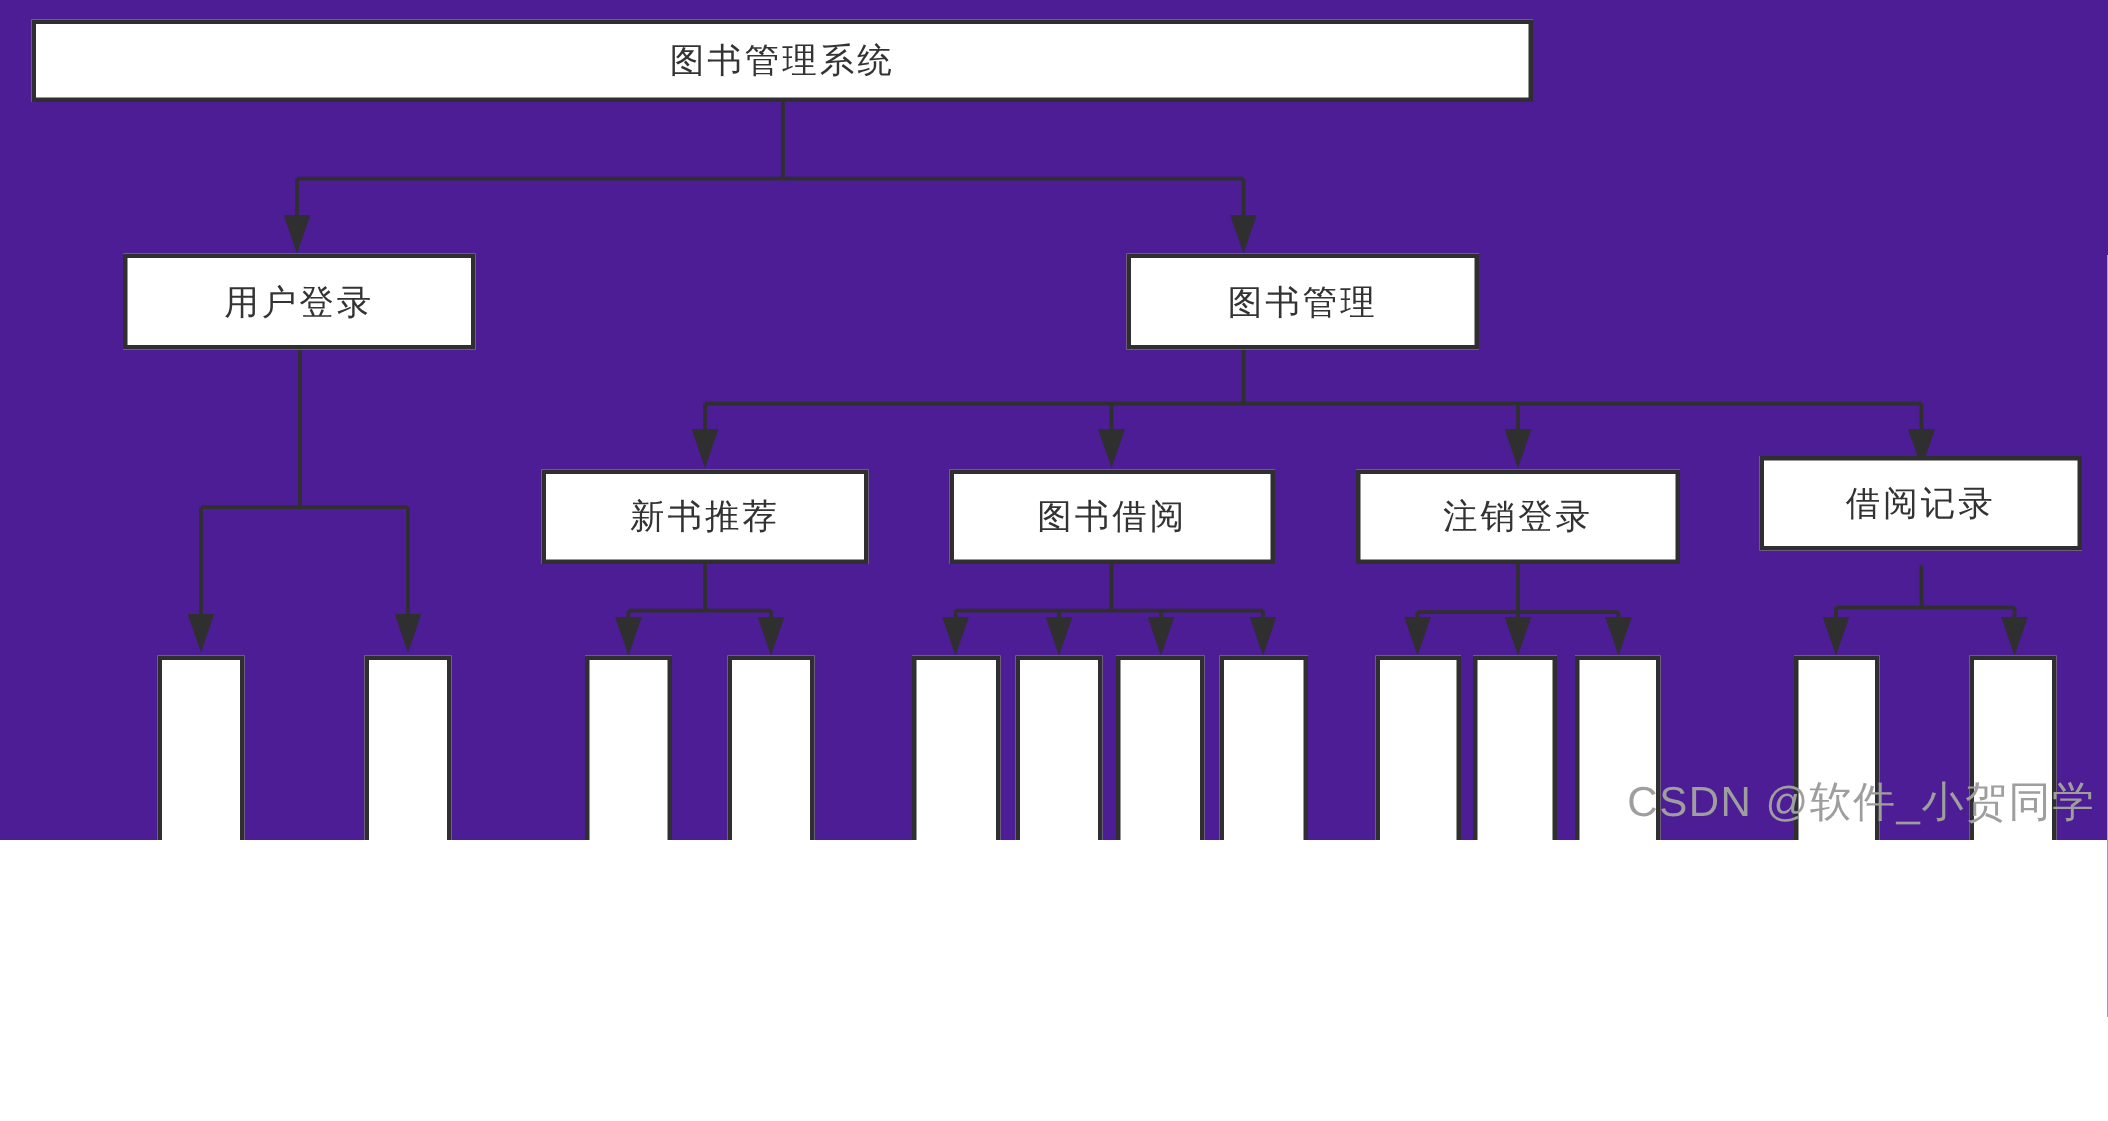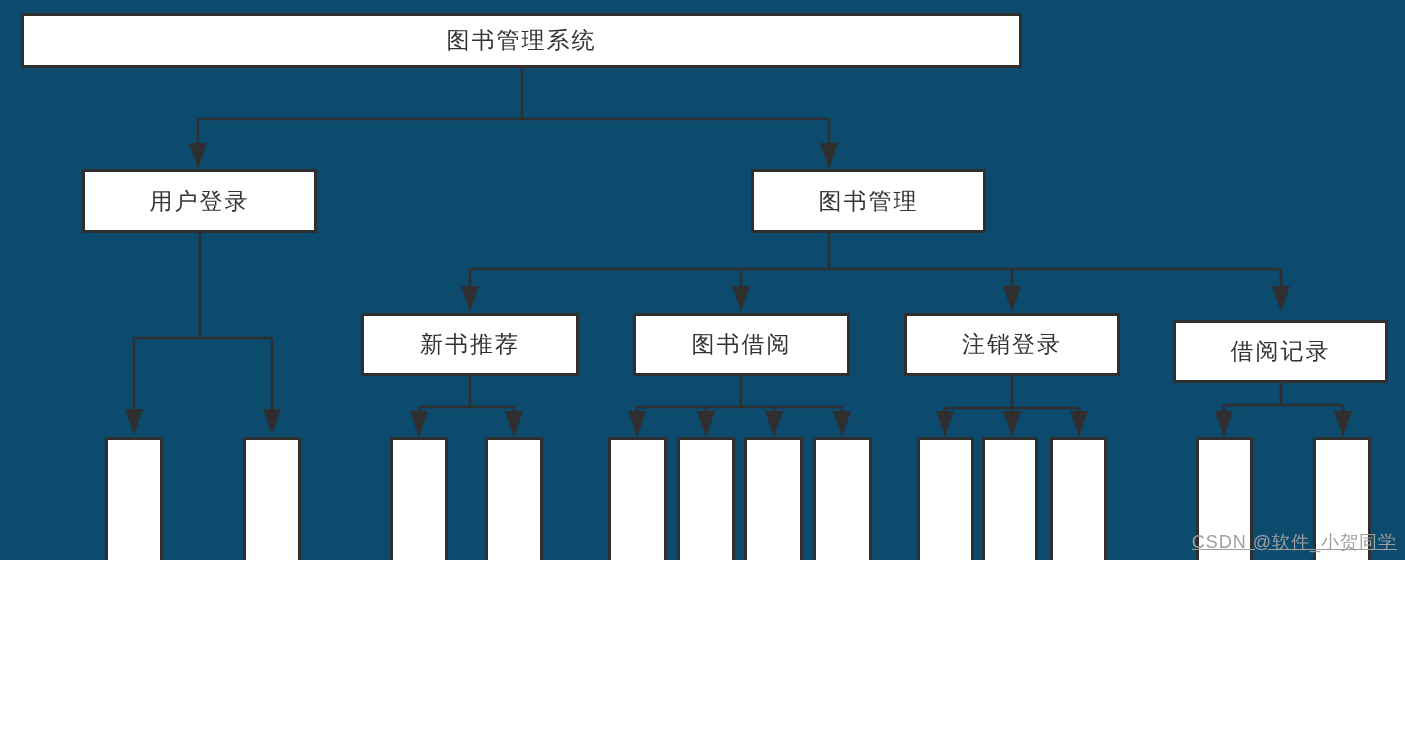--- a/index.html
+++ b/index.html
@@ -5,21 +5,21 @@
   html, body {
     margin: 0;
     padding: 0;
     background: #ffffff;
     font-family: "Liberation Sans", sans-serif;
   }
   #canvas {
     position: relative;
     width: 1405px;
     height: 560px;
-    background: #0c4a6e;
+    background: #4c1d95;
     overflow: hidden;
     color: #333333;
   }
   #wires {
     position: absolute;
     left: 0; top: 0;
     width: 1405px;
     height: 747px;
   }
   .hbox {
@@ -51,26 +51,25 @@
     font-size: 26px;
     letter-spacing: 5px;
     line-height: 1;
     color: #333333;
     white-space: nowrap;
   }
   .watermark {
     position: absolute;
     right: 8px;
     bottom: 6px;
-    font-size: 18px;
+    font-size: 28px;
     color: #9e9e9e;
     letter-spacing: 1px;
     z-index: 3;
     pointer-events: none;
-    text-decoration: underline;
   }
 </style>
 </head>
 <body>
 
 <div id="canvas">
 
   <svg id="wires" viewBox="0 0 1405 747" xmlns="http://www.w3.org/2000/svg">
     <defs>
       <marker id="arrow" markerUnits="userSpaceOnUse" markerWidth="26" markerHeight="18" viewBox="0 0 26 18" refX="21" refY="9" orient="auto">
@@ -141,21 +140,21 @@
 
   <div class="hbox" style="left:361px; top:313px; width:218px; height:63px;">
     <span>新书推荐</span>
   </div>
   <div class="hbox" style="left:633px; top:313px; width:217px; height:63px;">
     <span>图书借阅</span>
   </div>
   <div class="hbox" style="left:904px; top:313px; width:216px; height:63px;">
     <span>注销登录</span>
   </div>
-  <div class="hbox" style="left:1173px; top:320px; width:215px; height:63px;justify-content:center;">
+  <div class="hbox" style="left:1173px; top:304px; width:215px; height:63px;justify-content:center;">
     <span>借阅记录</span>
   </div>
 
   <div class="vbox" style="left:390px; top:437px; width:58px; height:298px;">
     <span class="vtext">查询图书</span>
   </div>
   <div class="vbox" style="left:485px; top:437px; width:58px; height:298px;">
     <span class="vtext">借阅图书</span>
   </div>
 

